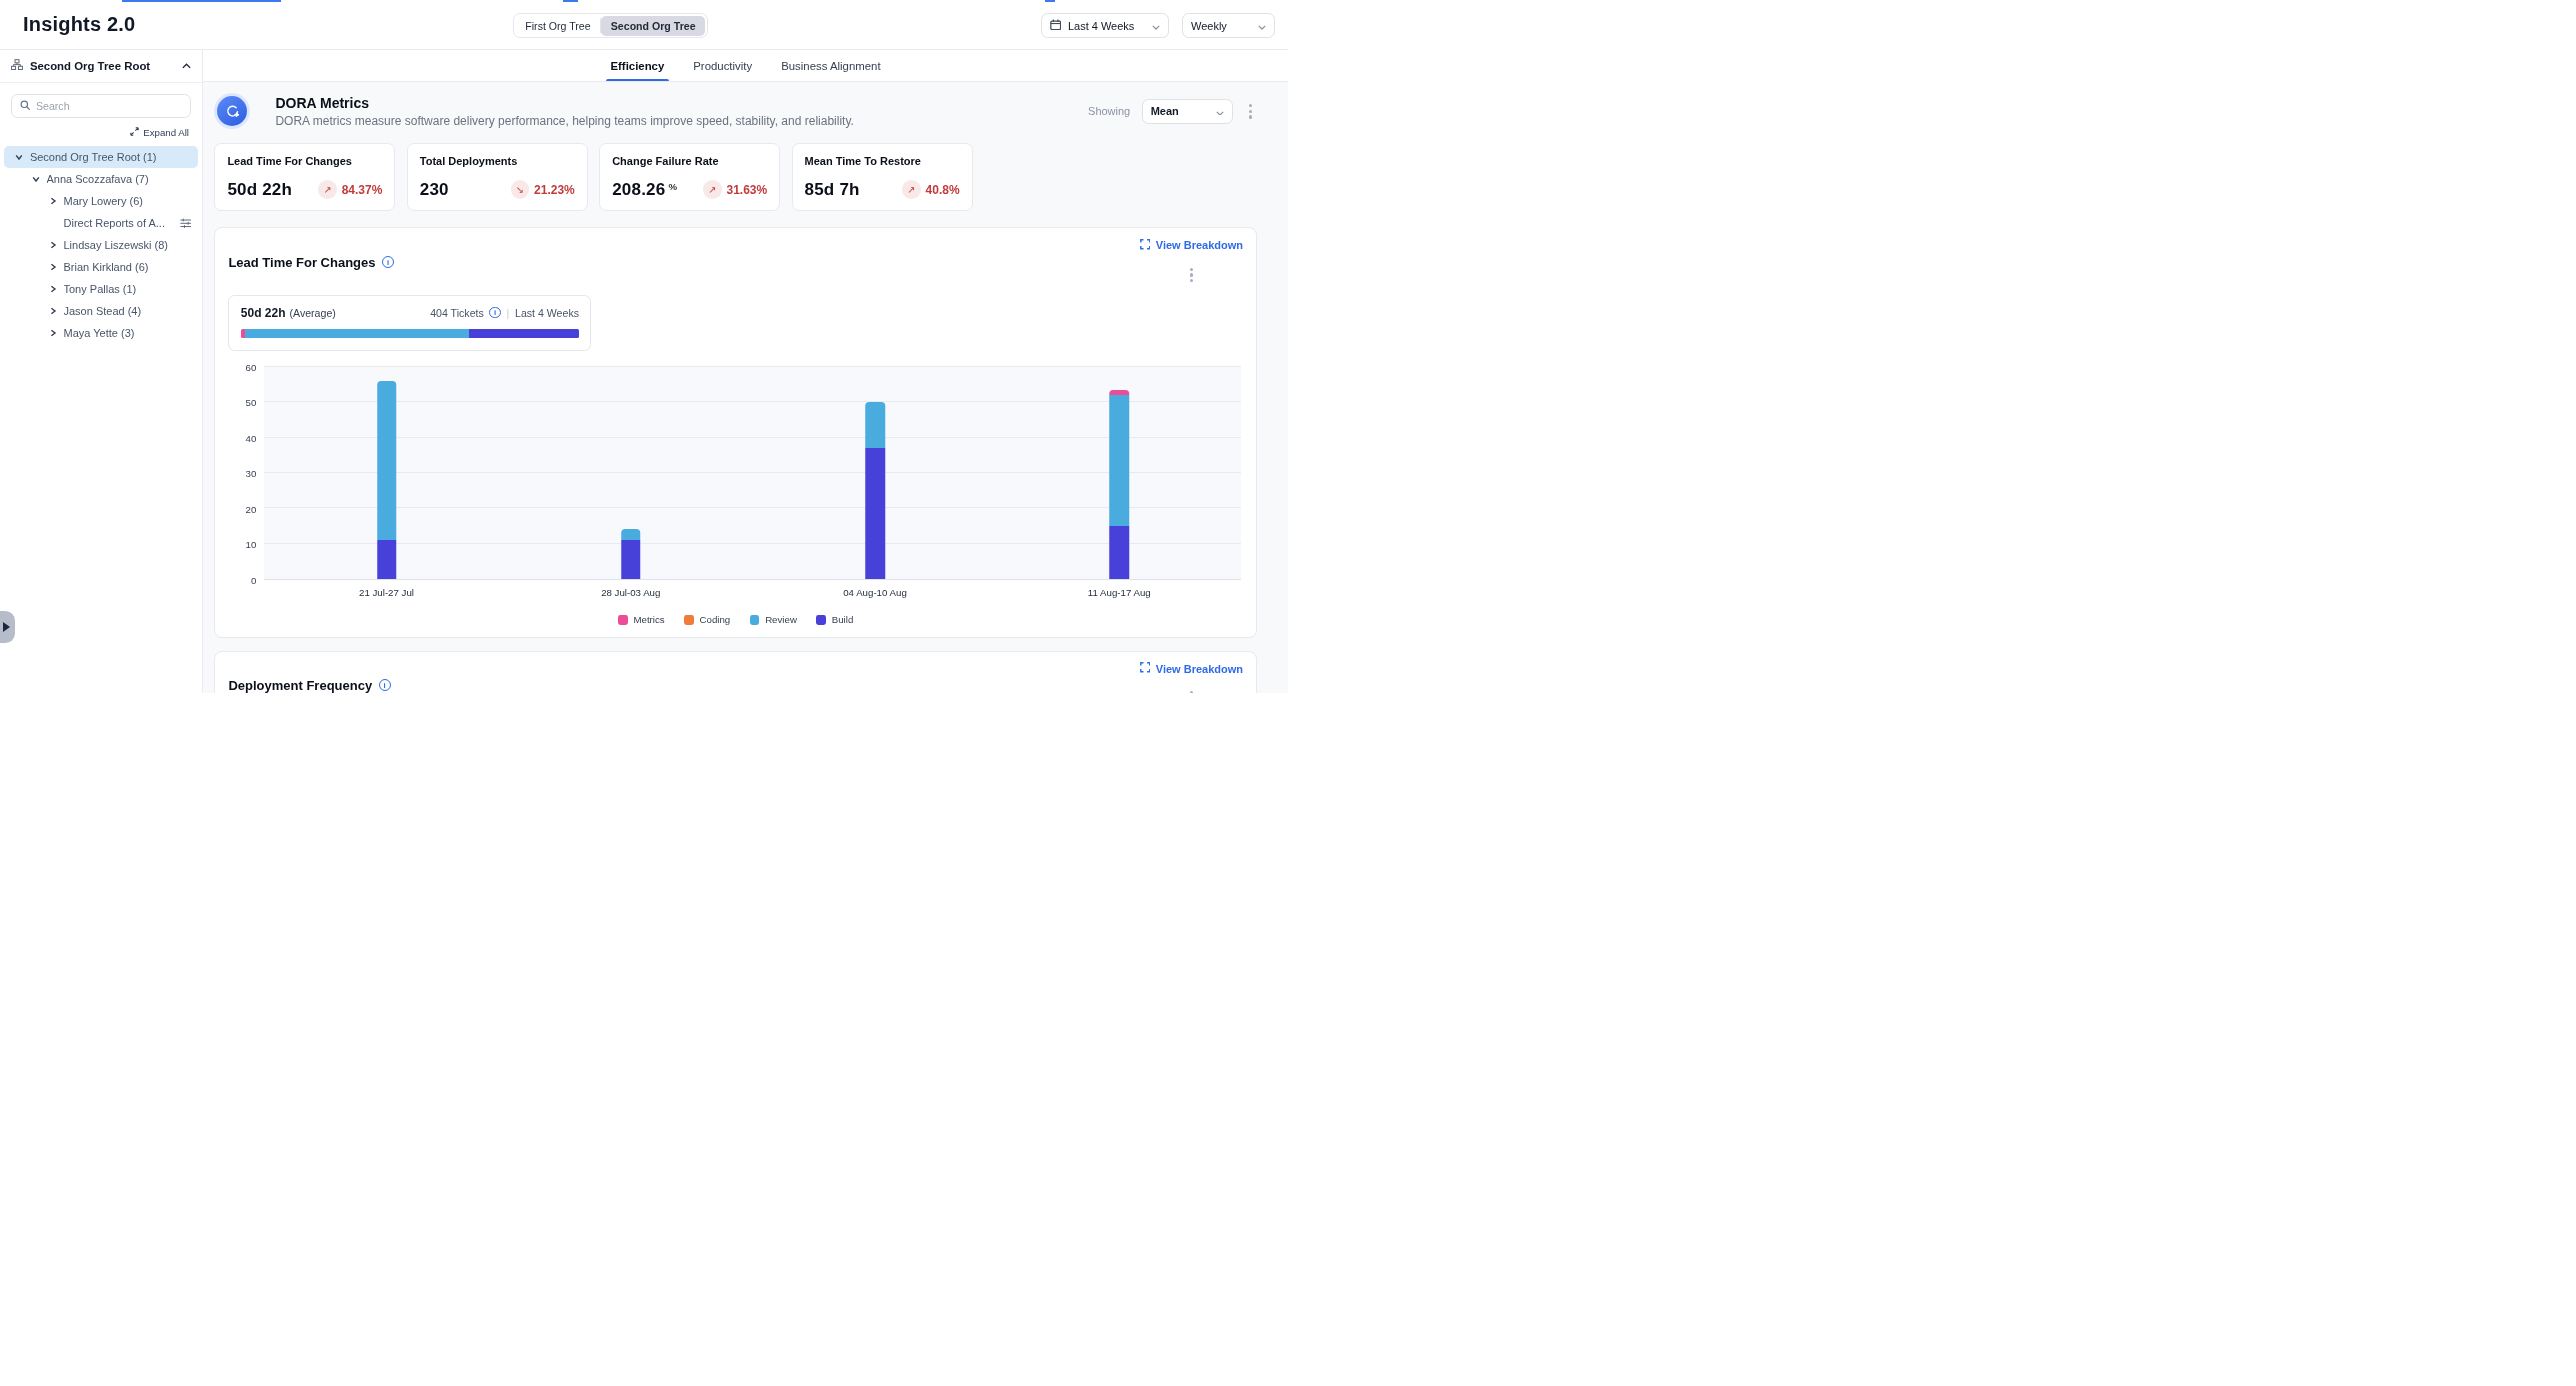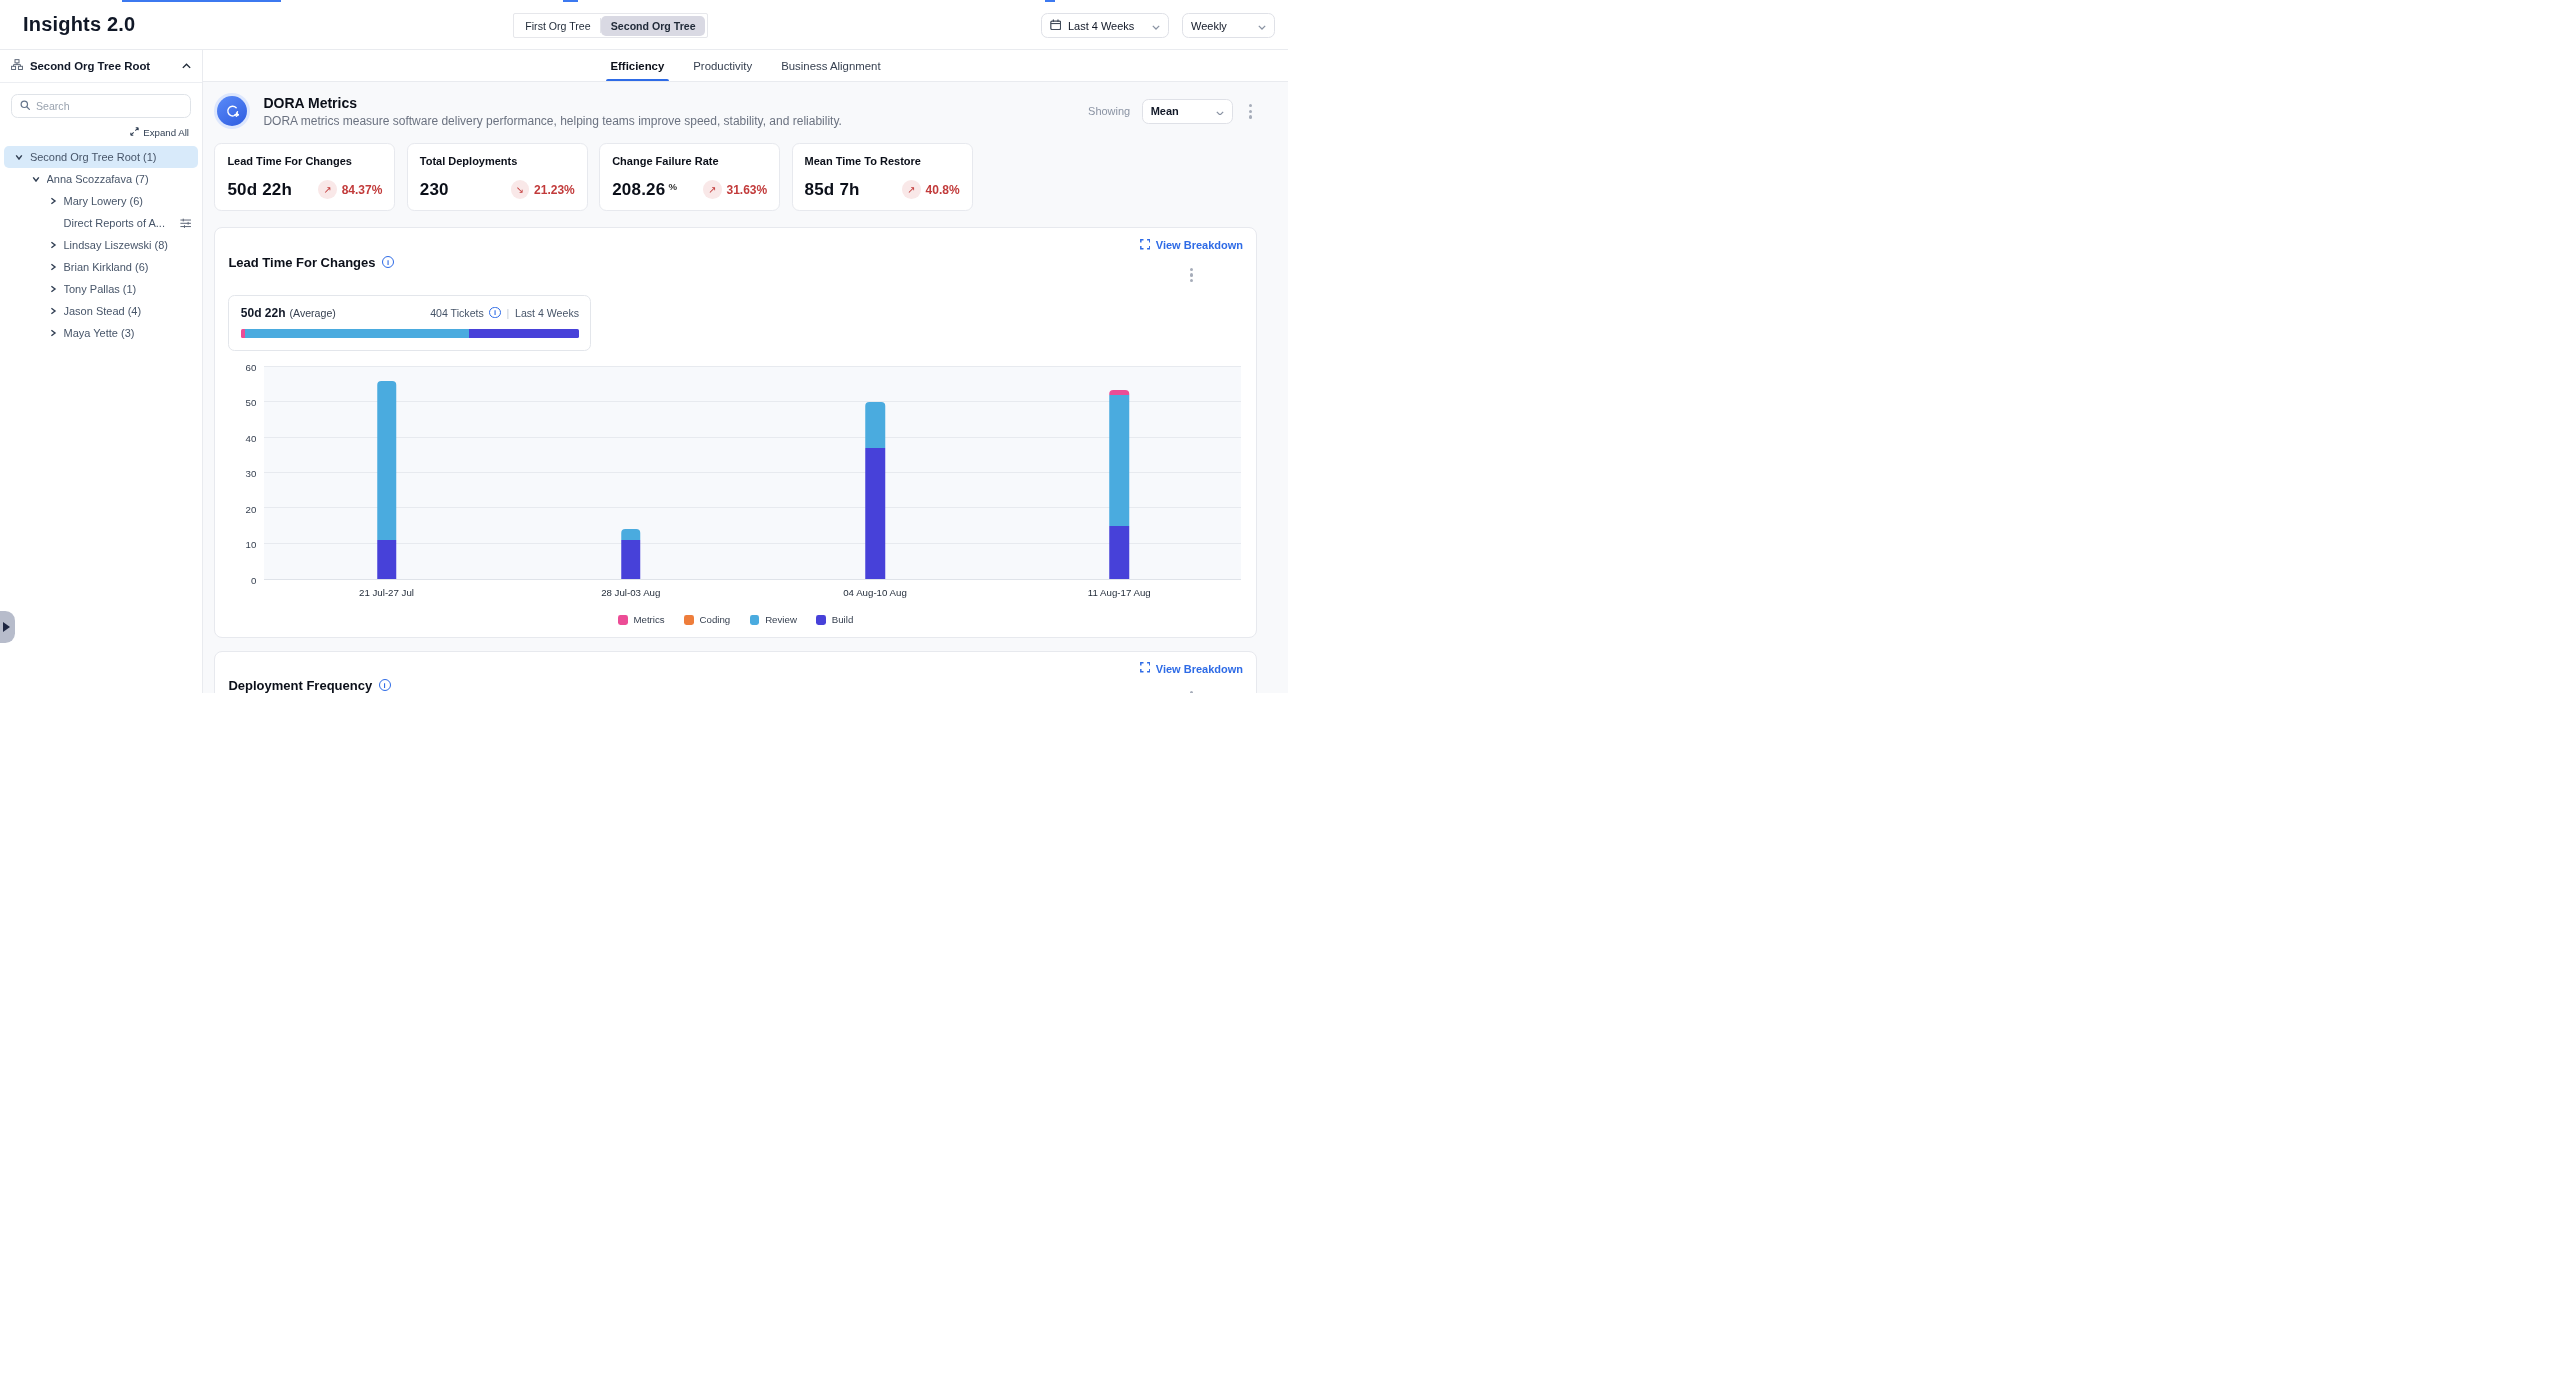--- a/index.html
+++ b/index.html
@@ -5,21 +5,21 @@
   * { margin:0; padding:0; box-sizing:border-box; }
   html,body { width:1288px; height:693px; overflow:hidden; background:#fff;
     font-family:"Liberation Sans", sans-serif; color:#111827; }
   .artifact { position:absolute; top:0; height:1.6px; background:#3c79f0; z-index:50; }
 
   
   .topbar { position:relative; height:50px; background:#fff; border-bottom:0.8px solid #e9ebef;
     display:flex; align-items:center; }
   .app-title { font-size:20px; font-weight:bold; margin-left:23px; letter-spacing:0.2px; }
   .org-toggle { position:absolute; left:513px; top:13px; display:flex; align-items:center;
-    background:#fff; border:0.8px solid #e6e7eb; border-radius:2px; padding:1.6px; height:25px; }
+    background:#fff; border:0.8px solid #e6e7eb; border-radius:7px; padding:1.6px; height:25px; }
   .org-toggle .seg { font-size:10.6px; color:#1f2937; padding:0 9.7px; height:20px; display:flex;
     align-items:center; border-radius:4.9px; cursor:pointer; white-space:nowrap; }
   .org-toggle .seg.active { background:#d9d9e3; font-weight:bold; }
   .org-toggle .tdiv { width:0.8px; height:15.4px; background:#e3e4ea; }
   .top-right { position:absolute; right:13px; top:13px; display:flex; gap:13px; }
   .select { display:flex; align-items:center; gap:6.5px; background:#fff; border:0.8px solid #dfe1e7;
     border-radius:6.5px; height:25px; padding:0 8px; font-size:11px; color:#111827; cursor:pointer; }
   .select .grow { flex:1; }
   .sel-period { width:128px; }
   .sel-gran { width:93px; }
@@ -62,21 +62,21 @@
   .tab.active { color:#0b0f19; font-weight:bold; }
   .tab.active:after { content:""; position:absolute; left:-4.9px; right:-4.9px; bottom:0; height:2.4px;
     background:#2e6be6; border-radius:2.4px 2.4px 0 0; }
 
   
   .dora-head { display:flex; align-items:center; margin:11.4px 31px 0 11.4px; }
   .dora-ic-wrap { width:36px; height:36px; border-radius:50%; background:#dde7fd; display:flex;
     align-items:center; justify-content:center; flex:0 0 36px; }
   .dora-ic { width:30px; height:30px; border-radius:50%;
     background:linear-gradient(145deg,#5b8bf8,#2d5ce0); display:flex; align-items:center; justify-content:center; }
-  .dora-txt { margin-left:13px; }
+  .dora-txt { margin-left:25px; }
   .dora-title { font-size:14px; font-weight:bold; color:#0b0f19; }
   .dora-desc { font-size:12px; color:#6b7280; margin-top:3.2px; }
   .dora-right { margin-left:auto; display:flex; align-items:center; gap:11.4px; }
   .showing-lbl { font-size:11px; color:#8a93a3; }
   .sel-showing { width:91px; height:25px; font-weight:bold; }
   .kebab { display:flex; flex-direction:column; gap:2.4px; padding:3.2px 4.9px; cursor:pointer; }
   .kebab i { width:3.2px; height:3.2px; border-radius:50%; background:#a7adba; }
 
   
   .cards { display:flex; gap:11.4px; margin:14px 31px 0 11.4px; }

